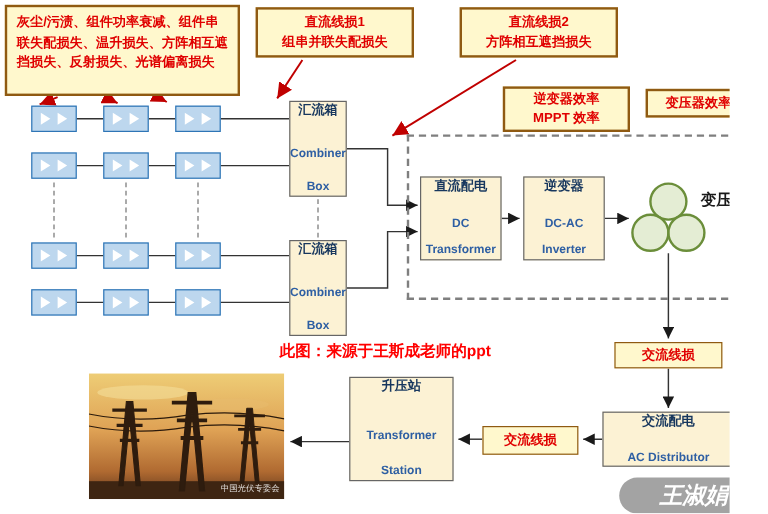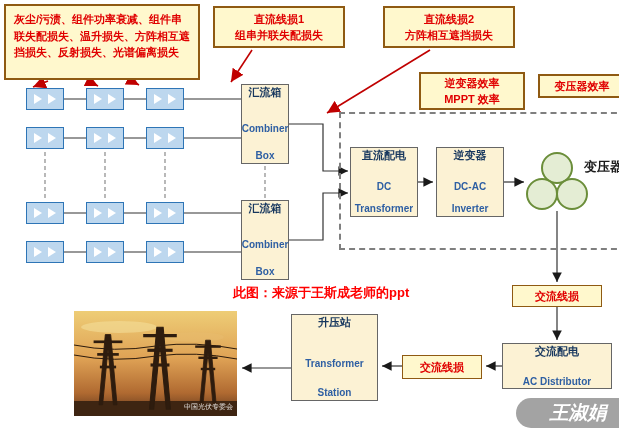--- a/index.html
+++ b/index.html
@@ -1,19 +1,18 @@
 <!DOCTYPE html>
 <html><head>
 <meta charset="utf-8">
 <style>
   html,body{margin:0;padding:0;background:#ffffff;}
   #canvas{
     position:relative;width:608px;height:428px;overflow:hidden;background:#ffffff;
     font-family:"Liberation Sans","DejaVu Sans",sans-serif;
-    padding-left:11px;
   }
   .abs{position:absolute;box-sizing:border-box;}
   .wires{position:absolute;left:0;top:0;z-index:1;pointer-events:none;}
   
   .callout{
     background:#FFF8CD;border:2px solid #8F5A12;color:#E00000;font-weight:700;
     display:flex;flex-direction:column;align-items:center;justify-content:center;
     text-align:center;z-index:3;font-size:11px;line-height:1.3;
   }
   .callout .t{margin-bottom:2px;}

